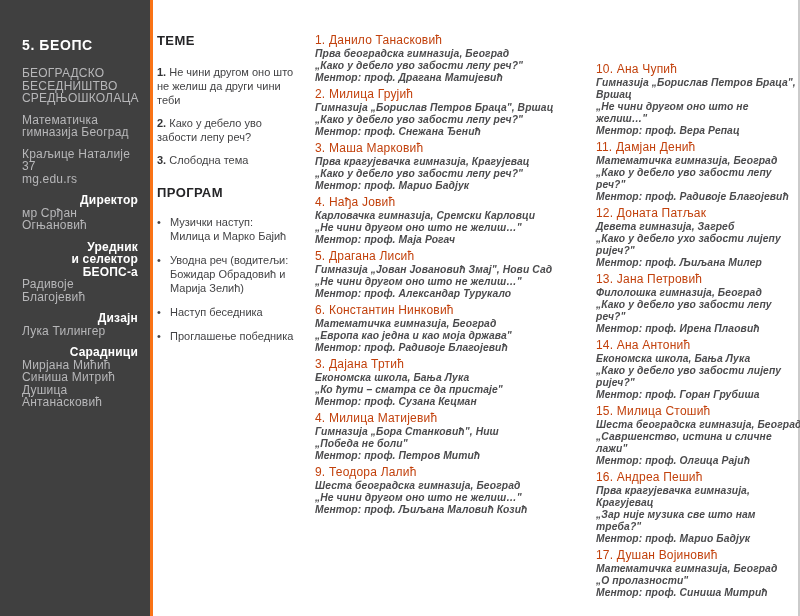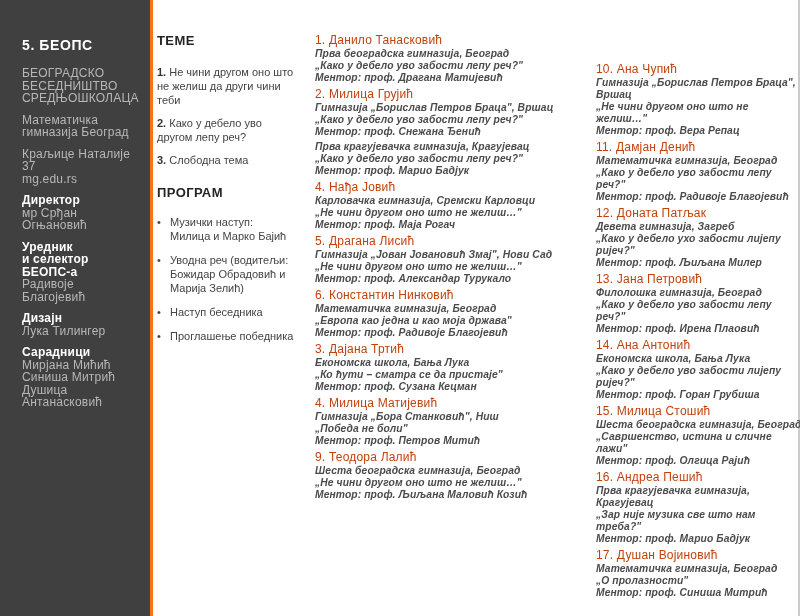--- a/index.html
+++ b/index.html
@@ -26,21 +26,21 @@
   }
   .sb-title {
     color: #ffffff; font-size: 14px; font-weight: bold;
     letter-spacing: 0.6px; margin-bottom: 14px;
   }
   .sb-group { margin-bottom: 9px; }
   .sb-line {
     display: block; font-size: 12px; line-height: 12.5px;
     color: #b7b7b9; letter-spacing: 0.2px;
   }
-  .sb-label { color: #ffffff; font-weight: bold; }
+  .sb-label { color: #ffffff; font-weight: bold; text-align: right; }
 
   
   .col-a { position: absolute; left: 157px; top: 33px; width: 138px; }
   .col-b { position: absolute; left: 315px; top: 33px; width: 276px; }
   .col-c { position: absolute; left: 596px; top: 62px; width: 206px; }
 
   h2.sec-heading {
     font-size: 13px; font-weight: bold; color: #252527;
     letter-spacing: 0.4px; line-height: 16px;
   }
@@ -121,21 +121,21 @@
 
   <section class="col-a">
     <h2 class="sec-heading">ТЕМЕ</h2>
 
     <div class="theme-item">
       <span class="theme-num">1.</span>
       <span>Не чини другом оно што не желиш да други чини теби</span>
     </div>
     <div class="theme-item">
       <span class="theme-num">2.</span>
-      <span>Како у дебело уво другом лепу реч?</span>
+      <span>Како у дебело уво забости лепу реч?</span>
     </div>
     <div class="theme-item">
       <span class="theme-num">3.</span>
       <span>Слободна тема</span>
     </div>
 
     <h2 class="sec-heading program-heading">ПРОГРАМ</h2>
 
     <div class="prog-item">
       <span class="prog-bullet">•</span>
@@ -163,20 +163,21 @@
       <div class="p-line">„Како у дебело уво забости лепу реч?"</div>
       <div class="p-line">Ментор: проф. Драгана Матијевић</div>
     </div>
     <div class="entry">
       <div class="p-name">2. Милица Грујић</div>
       <div class="p-line">Гимназија „Борислав Петров Браца", Вршац</div>
       <div class="p-line">„Како у дебело уво забости лепу реч?"</div>
       <div class="p-line">Ментор: проф. Снежана Ђенић</div>
     </div>
     <div class="entry">
+      <div class="p-name">3. Маша Марковић</div>
       <div class="p-line">Прва крагујевачка гимназија, Крагујевац</div>
       <div class="p-line">„Како у дебело уво забости лепу реч?"</div>
       <div class="p-line">Ментор: проф. Марио Бадјук</div>
     </div>
     <div class="entry">
       <div class="p-name">4. Нађа Јовић</div>
       <div class="p-line">Карловачка гимназија, Сремски Карловци</div>
       <div class="p-line">„Не чини другом оно што не желиш…"</div>
       <div class="p-line">Ментор: проф. Маја Рогач</div>
     </div>

